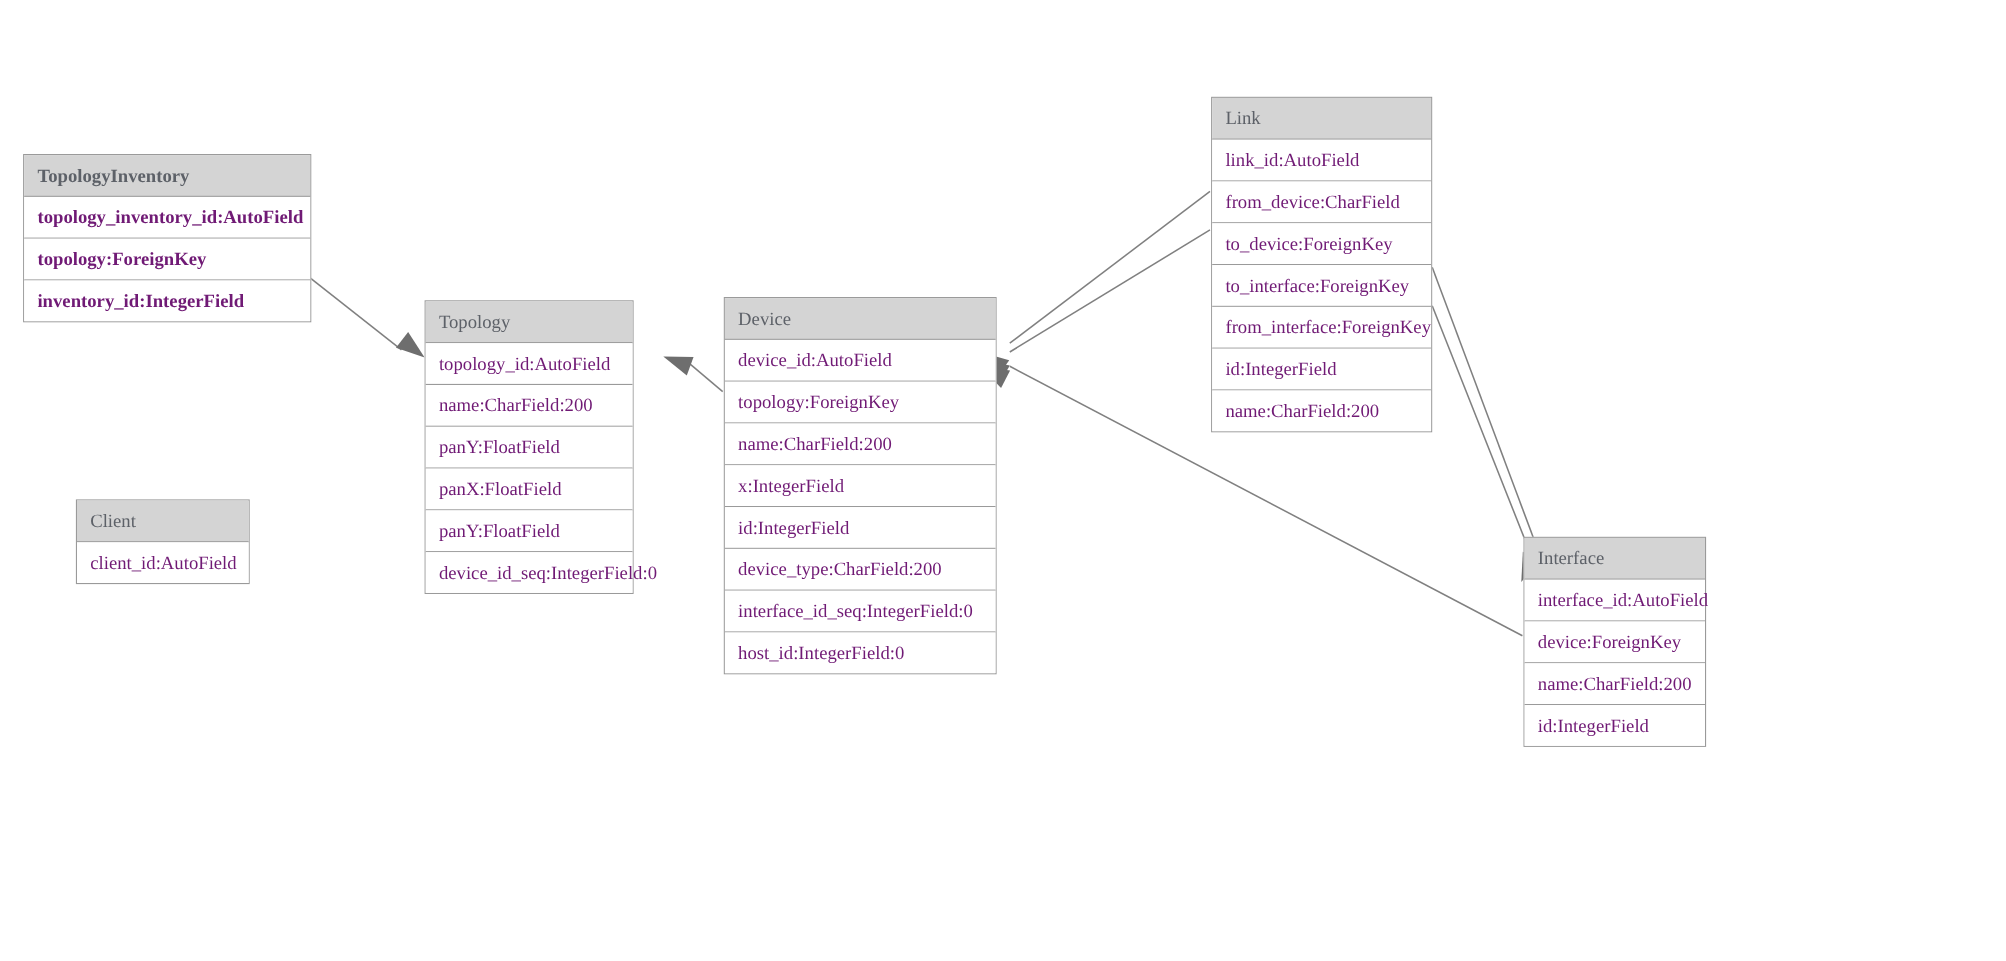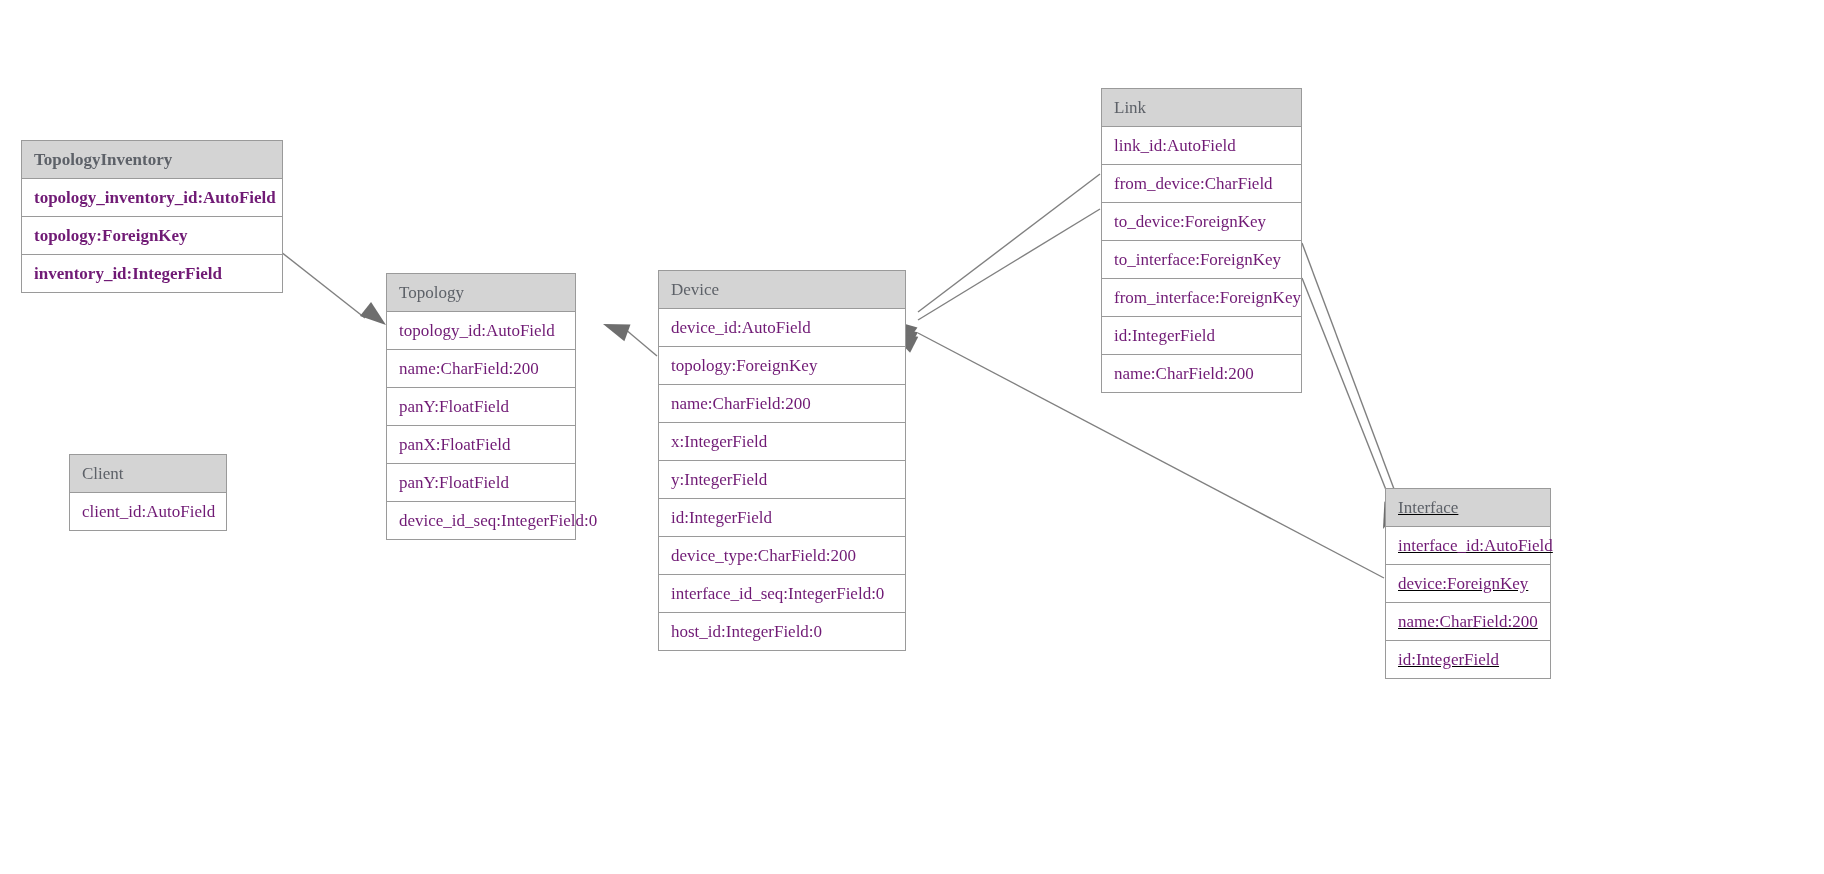--- a/index.html
+++ b/index.html
@@ -97,37 +97,36 @@
         <div class="entity-field">panX:FloatField</div>
         <div class="entity-field">panY:FloatField</div>
         <div class="entity-field">device_id_seq:IntegerField:0</div>
       </div>
       <div class="entity" style="left: 658px; top: 270px; width: 248px;">
         <div class="entity-header">Device</div>
         <div class="entity-field">device_id:AutoField</div>
         <div class="entity-field">topology:ForeignKey</div>
         <div class="entity-field">name:CharField:200</div>
         <div class="entity-field">x:IntegerField</div>
-        <div class="entity-field">y:IntegerField</div>
         <div class="entity-field">id:IntegerField</div>
         <div class="entity-field">device_type:CharField:200</div>
         <div class="entity-field">interface_id_seq:IntegerField:0</div>
         <div class="entity-field">host_id:IntegerField:0</div>
       </div>
       <div class="entity" style="left: 1101px; top: 88px; width: 201px;">
         <div class="entity-header">Link</div>
         <div class="entity-field">link_id:AutoField</div>
         <div class="entity-field">from_device:CharField</div>
         <div class="entity-field">to_device:ForeignKey</div>
         <div class="entity-field">to_interface:ForeignKey</div>
         <div class="entity-field">from_interface:ForeignKey</div>
         <div class="entity-field">id:IntegerField</div>
         <div class="entity-field">name:CharField:200</div>
       </div>
-      <div class="entity" style="left: 1385px; top: 488px; width: 166px; text-decoration: underline;">
+      <div class="entity" style="left: 1385px; top: 488px; width: 166px;">
         <div class="entity-header">Interface</div>
         <div class="entity-field">interface_id:AutoField</div>
         <div class="entity-field">device:ForeignKey</div>
         <div class="entity-field">name:CharField:200</div>
         <div class="entity-field">id:IntegerField</div>
       </div>
     </div>
 
 </div>
 

